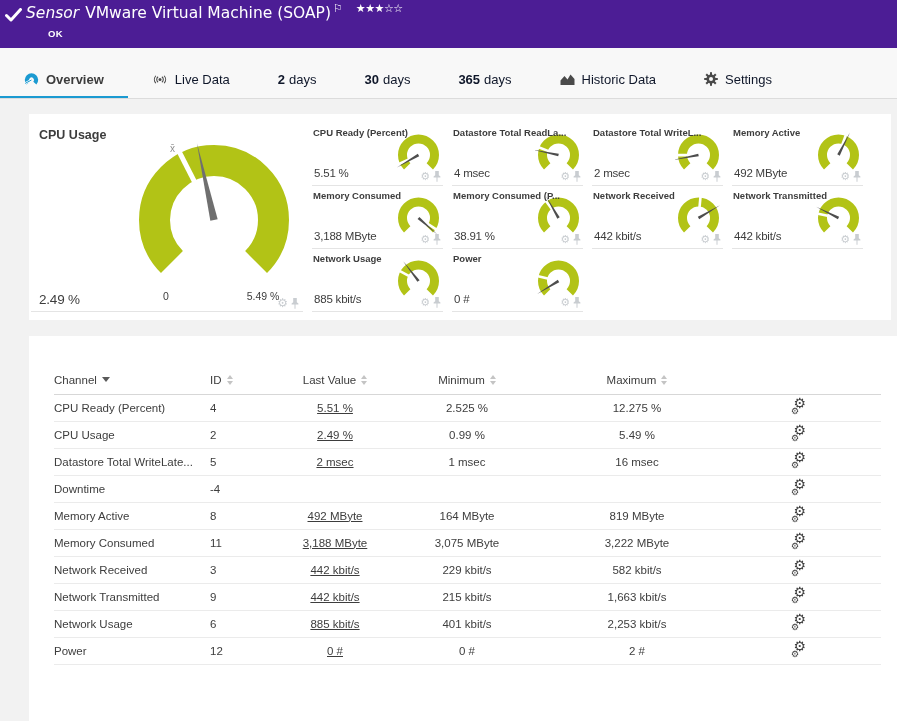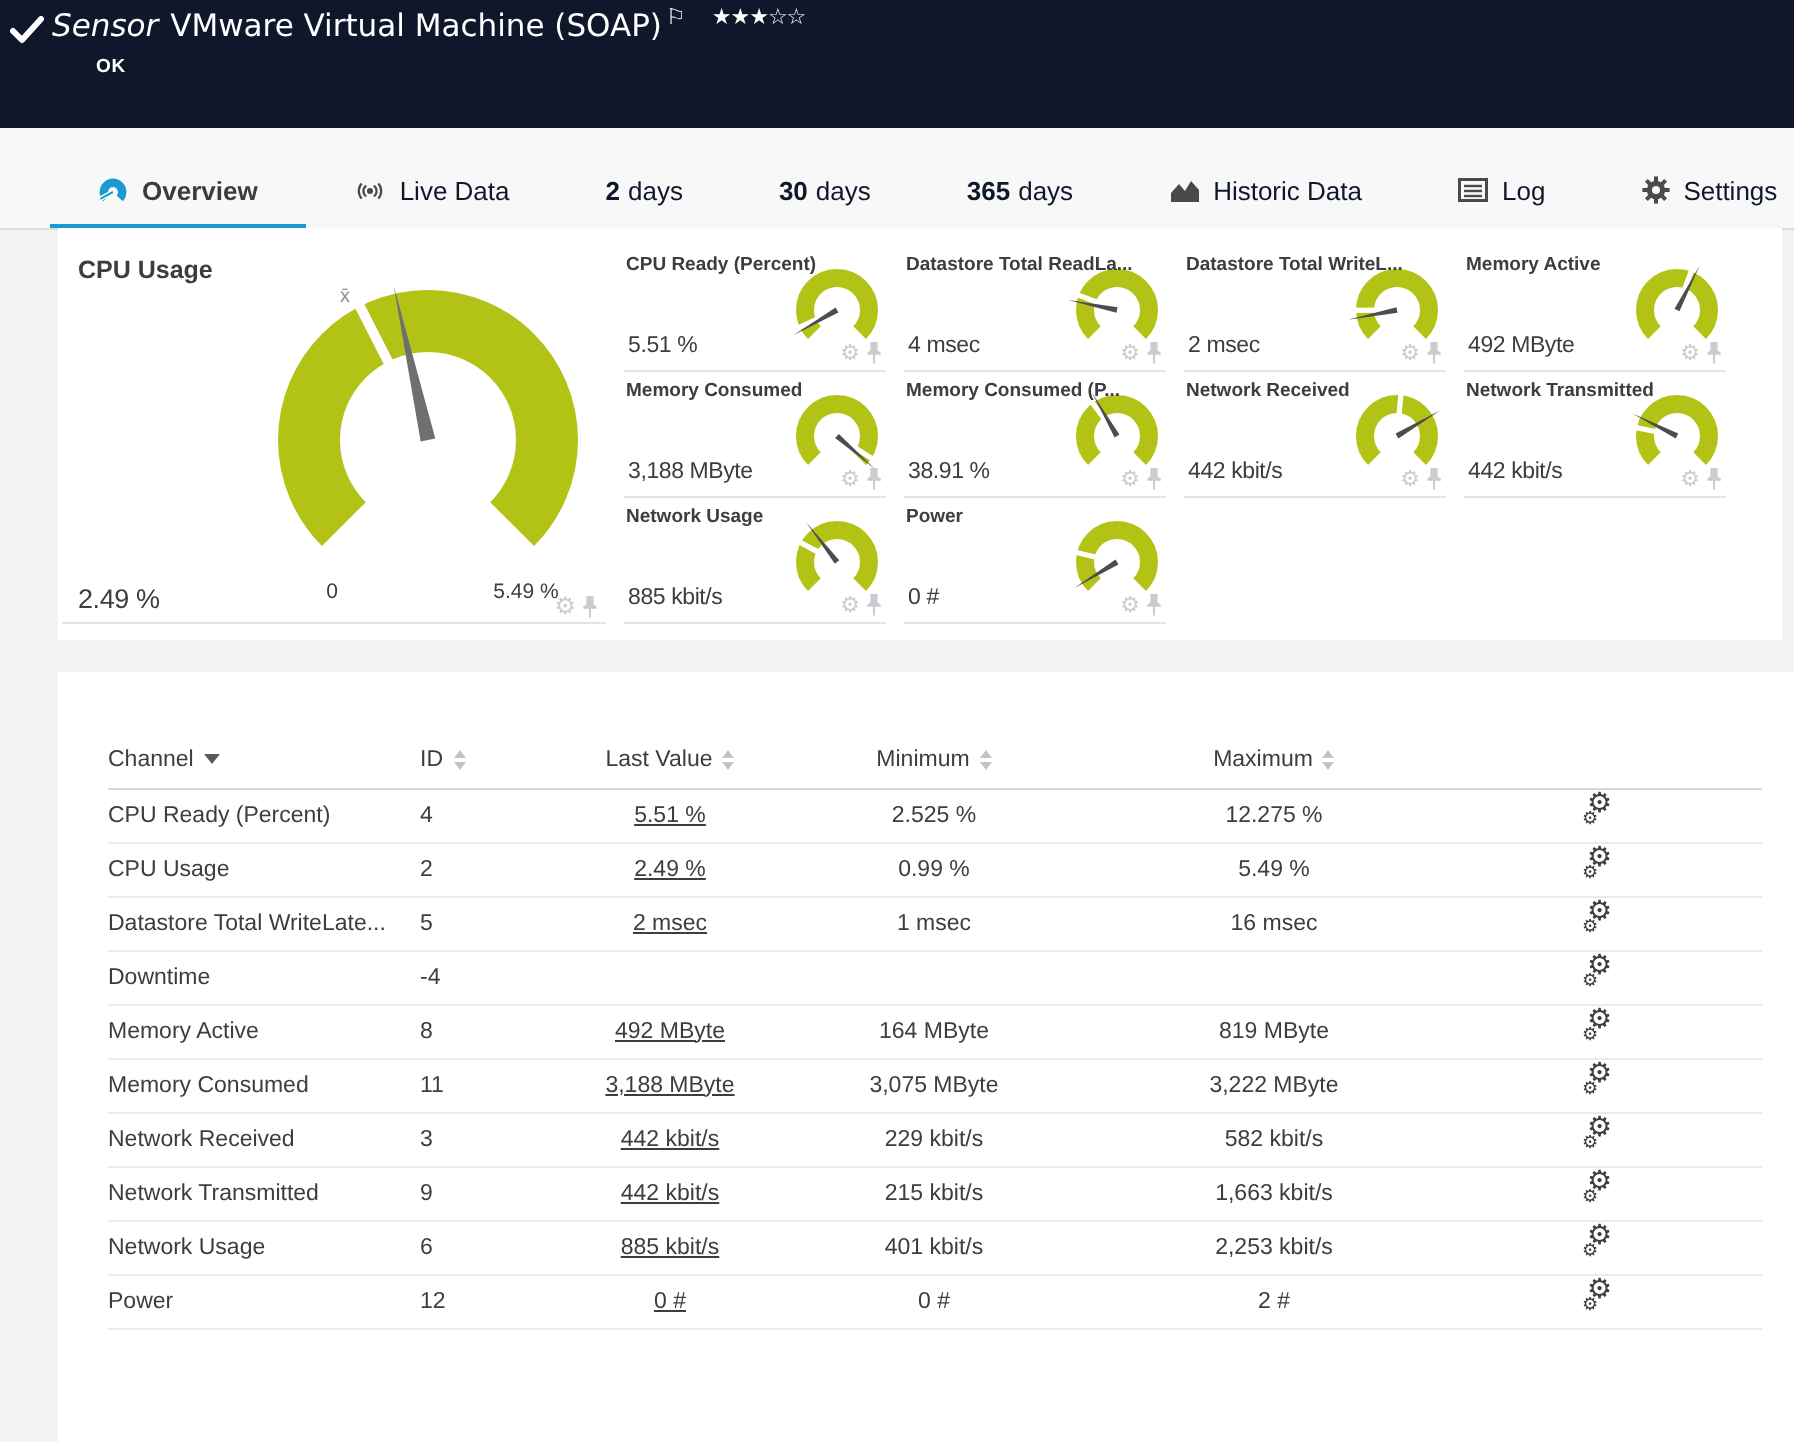--- a/index.html
+++ b/index.html
@@ -6,35 +6,35 @@
   html,body { width:897px; height:721px; overflow:hidden; }
   body {
     font-family:"Liberation Sans","DejaVu Sans",sans-serif;
     background:#f2f2f2;
     color:#3d3d3d;
     position:relative;
   }
 
   
   .topbar {
-    height:64px; background:#0f172a; color:#fff;
+    height:48px; background:#4c1d95; color:#fff;
     position:relative;
   }
   .topbar .check { position:absolute; left:5px; top:8px; }
   .title-line { position:absolute; left:26px; top:4px; white-space:nowrap; font-size:15.5px; font-family:"DejaVu Sans",sans-serif; }
   .title-line .kind { font-style:italic; margin-right:6px; }
   .title-line .name { font-style:normal; }
   .flag { font-size:11px; position:relative; top:-6px; margin-left:2px; }
   .stars { font-size:11px; letter-spacing:-0.5px; position:relative; top:-6px; margin-left:13px; }
   .status-badge { position:absolute; left:48px; top:28px; font-size:9.5px; font-weight:bold; letter-spacing:.3px; }
 
   
   .tabs {
     height:51px; background:#f8f8f8; border-bottom:1px solid #dcdcdc;
-    display:flex; align-items:stretch; white-space:nowrap; overflow:hidden; padding-left:25px;
+    display:flex; align-items:stretch; white-space:nowrap; overflow:hidden; 
   }
   .tab {
     display:flex; align-items:center; padding:12px 24px 0 24px;
     font-size:13px; color:#0f172a; cursor:pointer; position:relative;
   }
   .tab .ticon { margin-right:7px; display:inline-flex; }
   .tab b { font-weight:bold; margin-right:4px; }
   .tab.active { font-weight:bold; color:#3c3c3c; }
   .tab.active::after {
     content:""; position:absolute; left:0; right:0; bottom:-1px; height:3px; background:#1b9ad1;
@@ -153,31 +153,20 @@
       <b>365</b>
       <span>days</span>
     </div>
     <div class="tab">
       <span class="ticon">
         <svg width="15" height="13" viewBox="0 0 15 13">
           <path d="M0.5 12 L0.5 7.5 L4.5 3 L7.5 6.5 L10.5 1.5 L14.5 6 L14.5 12 Z" fill="#4a4a4a"></path>
         </svg>
       </span>
       <span>Historic Data</span>
-    </div>
-    <div class="tab">
-      <span class="ticon">
-        <svg width="15" height="12" viewBox="0 0 15 12">
-          <line x1="3" y1="4" x2="12" y2="4" stroke="#4a4a4a" stroke-width="1.2"></line>
-          <line x1="3" y1="6.5" x2="12" y2="6.5" stroke="#4a4a4a" stroke-width="1.2"></line>
-          <line x1="3" y1="9" x2="12" y2="9" stroke="#4a4a4a" stroke-width="1.2"></line>
-          <rect x="0.75" y="0.75" width="13.5" height="10.5" fill="none" stroke="#4a4a4a" stroke-width="1.5"></rect>
-        </svg>
-      </span>
-      <span>Log</span>
     </div>
     <div class="tab">
       <span class="ticon">
         <svg width="14" height="14" viewBox="0 0 14 14">
           <rect x="6" y="0.2" width="2" height="4" transform="rotate(0 7 7)" fill="#4a4a4a"></rect>
           <rect x="6" y="0.2" width="2" height="4" transform="rotate(45 7 7)" fill="#4a4a4a"></rect>
           <rect x="6" y="0.2" width="2" height="4" transform="rotate(90 7 7)" fill="#4a4a4a"></rect>
           <rect x="6" y="0.2" width="2" height="4" transform="rotate(135 7 7)" fill="#4a4a4a"></rect>
           <rect x="6" y="0.2" width="2" height="4" transform="rotate(180 7 7)" fill="#4a4a4a"></rect>
           <rect x="6" y="0.2" width="2" height="4" transform="rotate(225 7 7)" fill="#4a4a4a"></rect>

